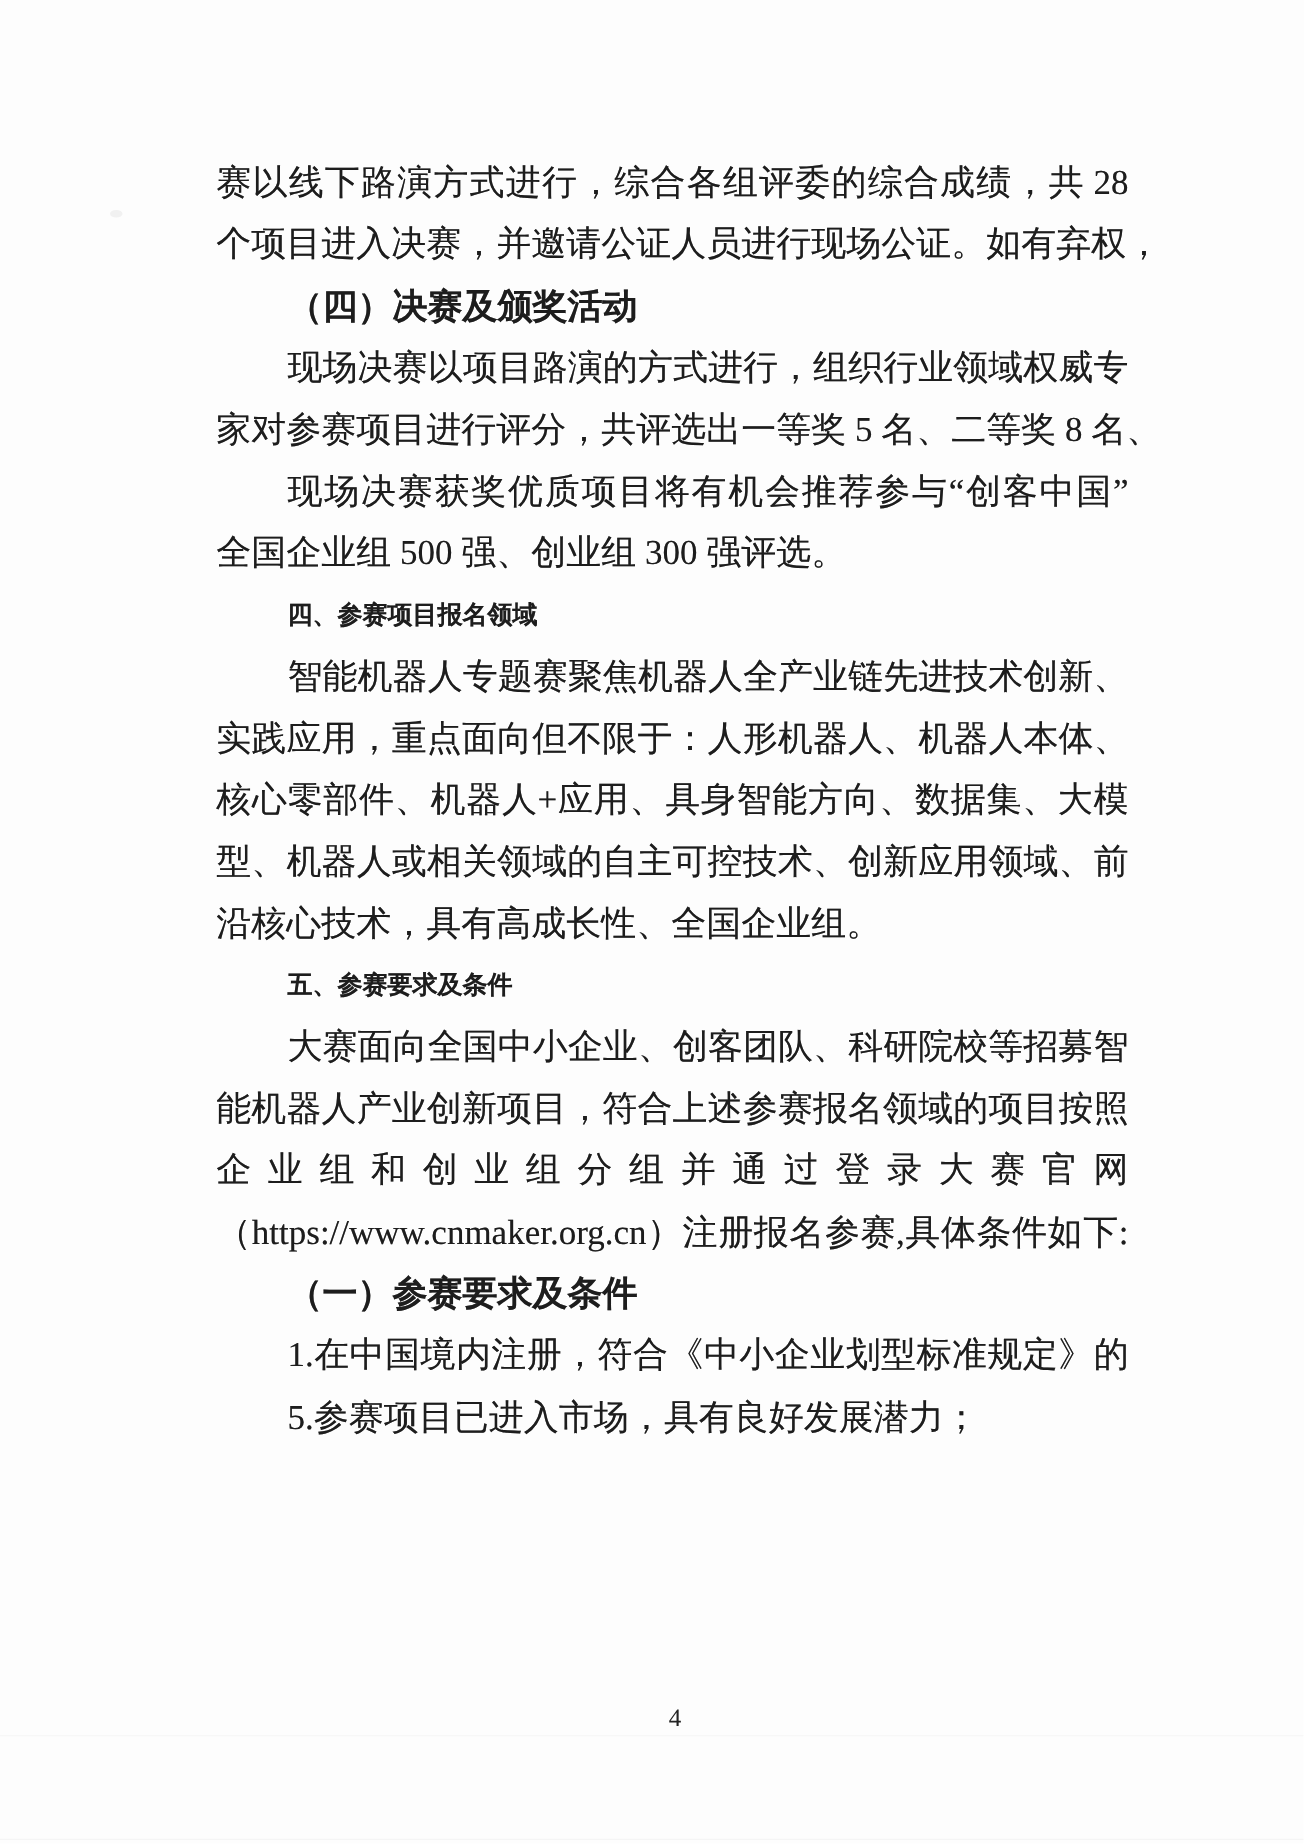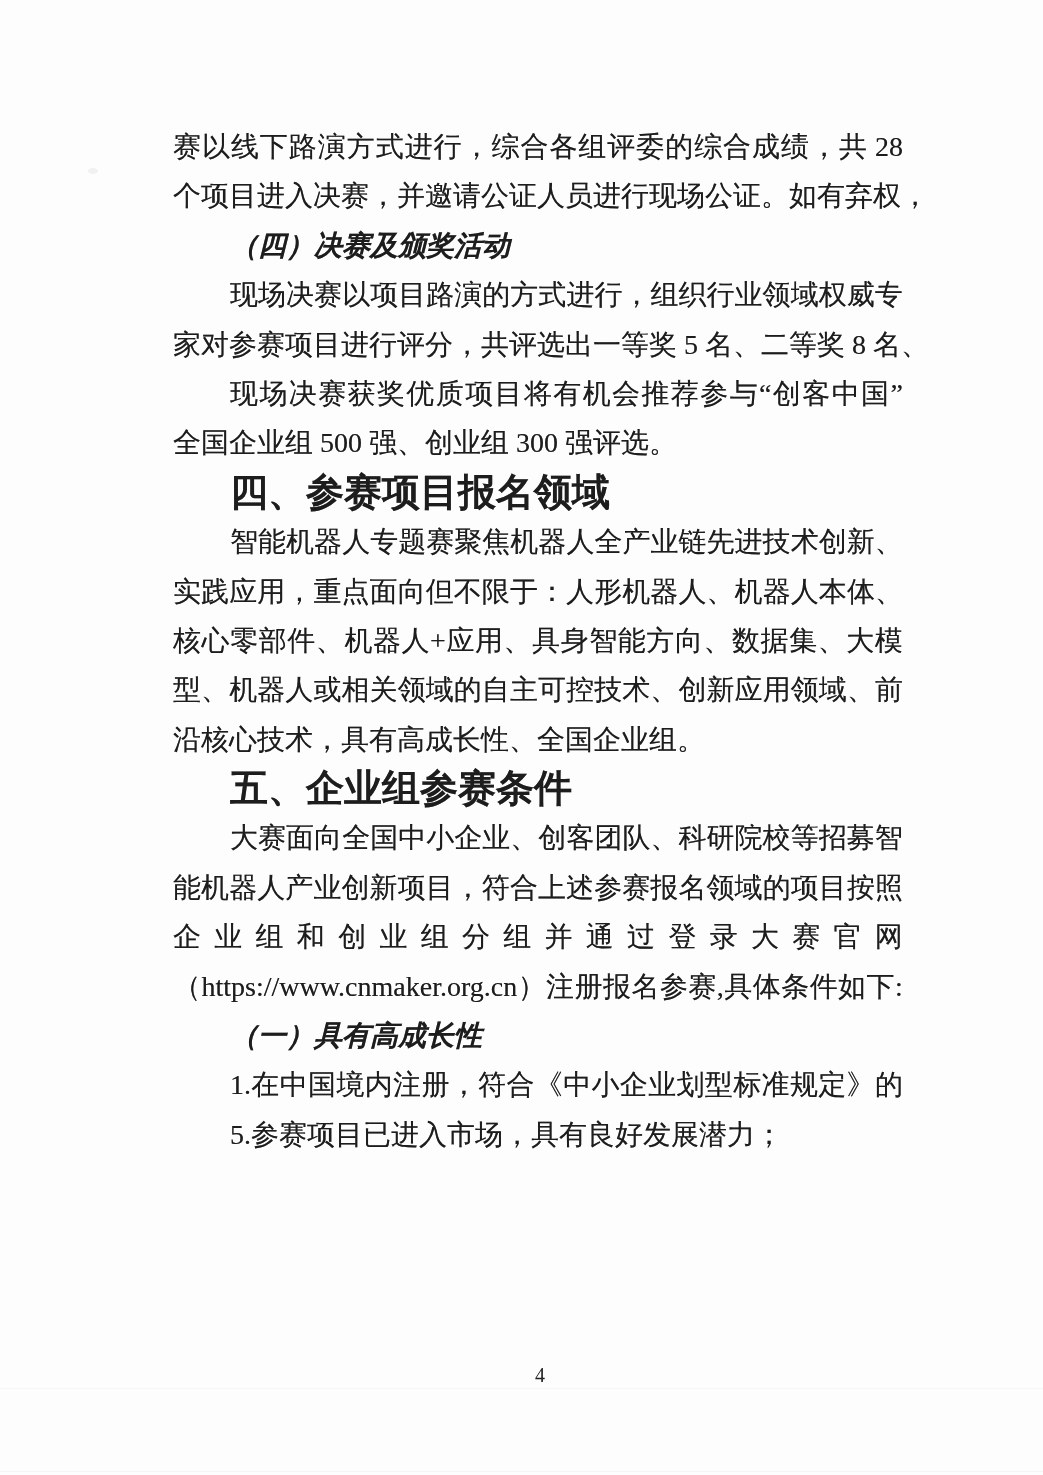--- a/index.html
+++ b/index.html
@@ -52,25 +52,24 @@
   }
   .line.stretch {
     display: flex;
     justify-content: space-between;
     align-items: center;
   }
   .line.indent { padding-left: 57px; }
   .line.heading {
     font-family: "Liberation Sans", sans-serif;
     font-weight: 700;
-    font-size: 38px;
+    font-size: 20px;
   }
   .line.subheading {
     font-weight: 600;
-    font-style: italic;
   }
   .page-number {
     position: absolute;
     left: 528px;
     top: 1364px;
     width: 24px;
     text-align: center;
     font-size: 20px;
     color: #222;
     font-family: "Liberation Serif", serif;
@@ -91,24 +90,24 @@
       <div class="line body indent stretch"><span>现</span><span>场</span><span>决</span><span>赛</span><span>以</span><span>项</span><span>目</span><span>路</span><span>演</span><span>的</span><span>方</span><span>式</span><span>进</span><span>行</span><span>，</span><span>组</span><span>织</span><span>行</span><span>业</span><span>领</span><span>域</span><span>权</span><span>威</span><span>专</span></div>
       <div class="line body stretch"><span>家</span><span>对</span><span>参</span><span>赛</span><span>项</span><span>目</span><span>进</span><span>行</span><span>评</span><span>分</span><span>，</span><span>共</span><span>评</span><span>选</span><span>出</span><span>一</span><span>等</span><span>奖</span><span> 5 </span><span>名</span><span>、</span><span>二</span><span>等</span><span>奖</span><span> 8 </span><span>名</span><span>、</span></div>
       <div class="line body indent stretch"><span>现</span><span>场</span><span>决</span><span>赛</span><span>获</span><span>奖</span><span>优</span><span>质</span><span>项</span><span>目</span><span>将</span><span>有</span><span>机</span><span>会</span><span>推</span><span>荐</span><span>参</span><span>与</span><span>“</span><span>创</span><span>客</span><span>中</span><span>国</span><span>”</span></div>
       <div class="line body">全国企业组 500 强、创业组 300 强评选。</div>
       <div class="line heading indent">四、参赛项目报名领域</div>
       <div class="line body indent stretch"><span>智</span><span>能</span><span>机</span><span>器</span><span>人</span><span>专</span><span>题</span><span>赛</span><span>聚</span><span>焦</span><span>机</span><span>器</span><span>人</span><span>全</span><span>产</span><span>业</span><span>链</span><span>先</span><span>进</span><span>技</span><span>术</span><span>创</span><span>新</span><span>、</span></div>
       <div class="line body stretch"><span>实</span><span>践</span><span>应</span><span>用</span><span>，</span><span>重</span><span>点</span><span>面</span><span>向</span><span>但</span><span>不</span><span>限</span><span>于</span><span>：</span><span>人</span><span>形</span><span>机</span><span>器</span><span>人</span><span>、</span><span>机</span><span>器</span><span>人</span><span>本</span><span>体</span><span>、</span></div>
       <div class="line body stretch"><span>核</span><span>心</span><span>零</span><span>部</span><span>件</span><span>、</span><span>机</span><span>器</span><span>人</span><span>+</span><span>应</span><span>用</span><span>、</span><span>具</span><span>身</span><span>智</span><span>能</span><span>方</span><span>向</span><span>、</span><span>数</span><span>据</span><span>集</span><span>、</span><span>大</span><span>模</span></div>
       <div class="line body stretch"><span>型</span><span>、</span><span>机</span><span>器</span><span>人</span><span>或</span><span>相</span><span>关</span><span>领</span><span>域</span><span>的</span><span>自</span><span>主</span><span>可</span><span>控</span><span>技</span><span>术</span><span>、</span><span>创</span><span>新</span><span>应</span><span>用</span><span>领</span><span>域</span><span>、</span><span>前</span></div>
       <div class="line body">沿核心技术，具有高成长性、全国企业组。</div>
-      <div class="line heading indent">五、企业组参赛条件</div>
+      <div class="line heading indent">五、参赛要求及条件</div>
       <div class="line body indent stretch"><span>大</span><span>赛</span><span>面</span><span>向</span><span>全</span><span>国</span><span>中</span><span>小</span><span>企</span><span>业</span><span>、</span><span>创</span><span>客</span><span>团</span><span>队</span><span>、</span><span>科</span><span>研</span><span>院</span><span>校</span><span>等</span><span>招</span><span>募</span><span>智</span></div>
       <div class="line body stretch"><span>能</span><span>机</span><span>器</span><span>人</span><span>产</span><span>业</span><span>创</span><span>新</span><span>项</span><span>目</span><span>，</span><span>符</span><span>合</span><span>上</span><span>述</span><span>参</span><span>赛</span><span>报</span><span>名</span><span>领</span><span>域</span><span>的</span><span>项</span><span>目</span><span>按</span><span>照</span></div>
       <div class="line body stretch"><span>企</span><span>业</span><span>组</span><span>和</span><span>创</span><span>业</span><span>组</span><span>分</span><span>组</span><span>并</span><span>通</span><span>过</span><span>登</span><span>录</span><span>大</span><span>赛</span><span>官</span><span>网</span></div>
       <div class="line body stretch"><span>（</span><span>https://www.cnmaker.org.cn</span><span>）</span><span>注</span><span>册</span><span>报</span><span>名</span><span>参</span><span>赛</span><span>,</span><span>具</span><span>体</span><span>条</span><span>件</span><span>如</span><span>下</span><span>:</span></div>
-      <div class="line subheading indent">（一）具有高成长性</div>
+      <div class="line subheading indent">（一）参赛要求及条件</div>
       <div class="line body indent stretch"><span>1.</span><span>在</span><span>中</span><span>国</span><span>境</span><span>内</span><span>注</span><span>册</span><span>，</span><span>符</span><span>合</span><span>《</span><span>中</span><span>小</span><span>企</span><span>业</span><span>划</span><span>型</span><span>标</span><span>准</span><span>规</span><span>定</span><span>》</span><span>的</span></div>
       <div class="line body indent">5.参赛项目已进入市场，具有良好发展潜力；</div>
     </div>
 
   <div class="page-number">4</div>
 </div>
 
 </body></html>

